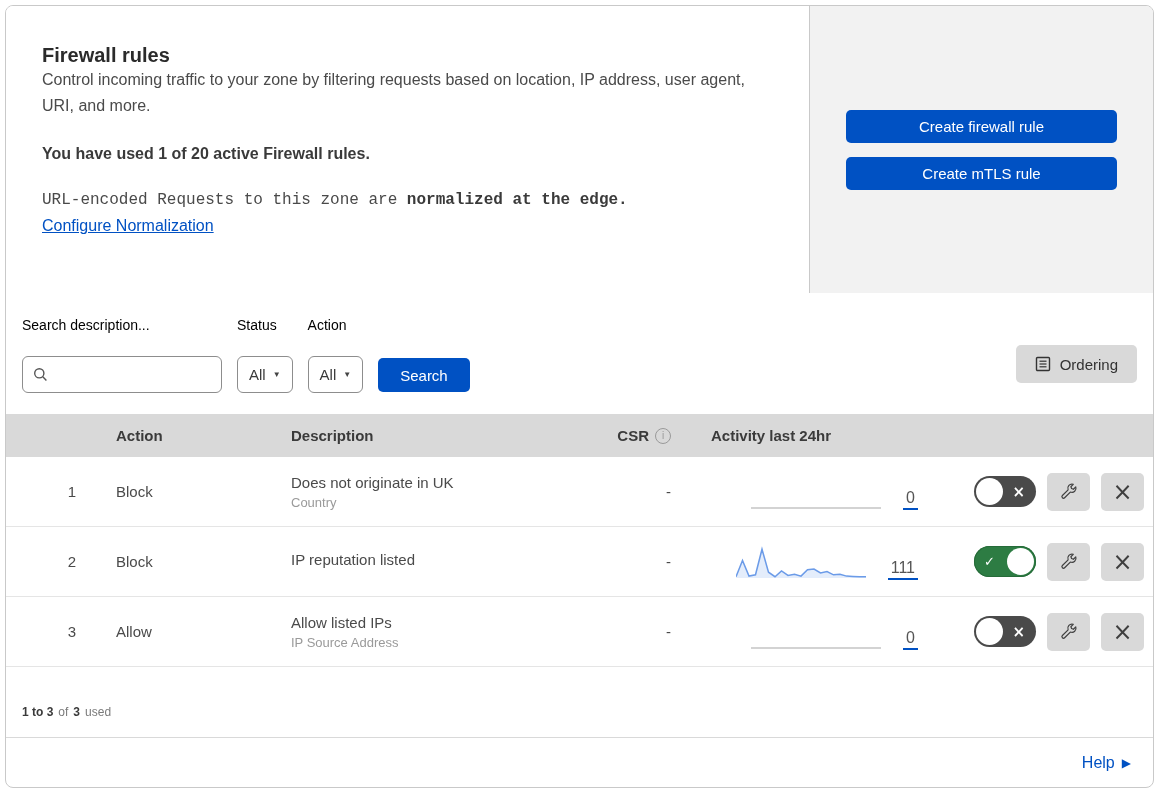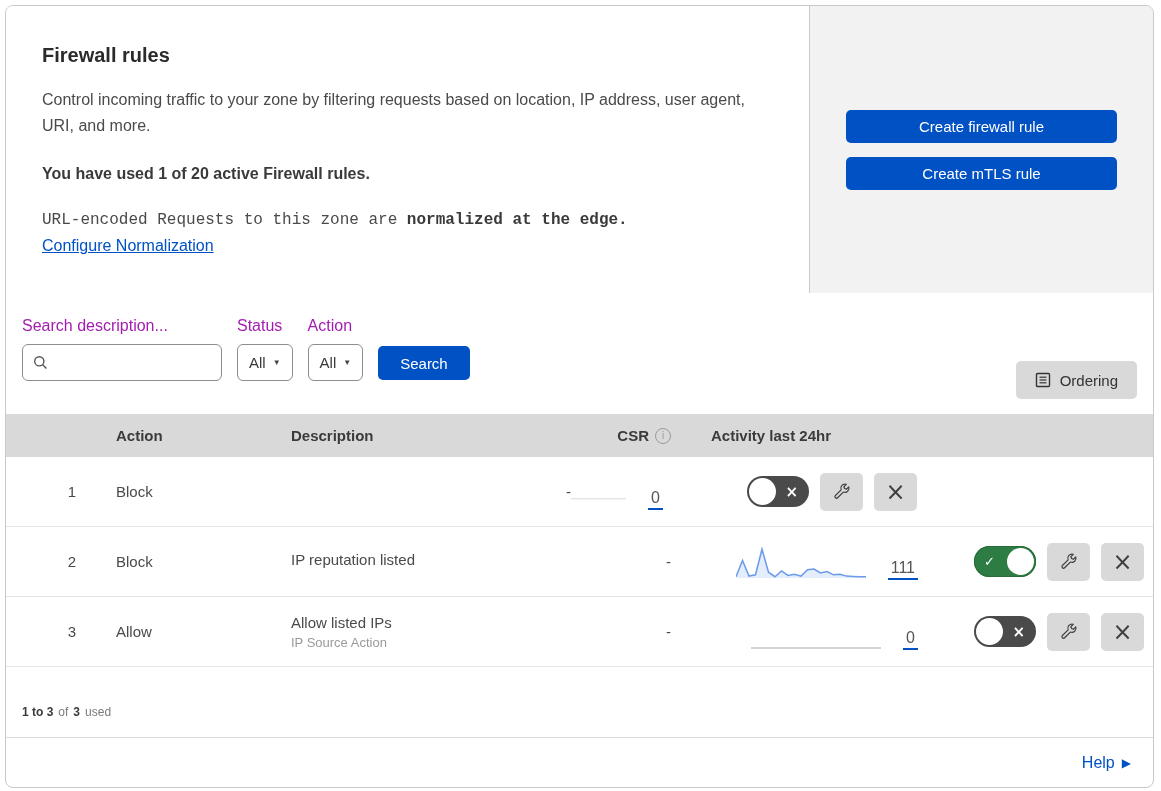--- a/index.html
+++ b/index.html
@@ -14,21 +14,21 @@
   }
 
   
   .header-section { display: flex; min-height: 287px; }
   .header-left {
     flex: 1;
     padding: 38px 30px 28px 36px;
     border-right: 1px solid #c9c9c9;
     background: #fff;
   }
-  .page-title { font-size: 20px; font-weight: bold; color: #2b2b2b; margin-bottom: 20px; }
+  .page-title { font-size: 20px; font-weight: bold; color: #2b2b2b; }
   .page-desc { font-size: 16px; line-height: 26px; color: #4a4a4a; max-width: 720px; margin-bottom: 26px; }
   .usage-line { font-size: 16px; font-weight: bold; color: #3a3a3a; margin-bottom: 28px; }
   .normalization-line { font-size: 16px; color: #4a4a4a; margin-bottom: 8px; font-family: Liberation Mono, monospace; }
   .normalization-line b { color: #3a3a3a; }
   .text-link { color: #0051c3; text-decoration: underline; font-size: 16px; cursor: pointer; }
   .header-right {
     width: 343px;
     background: #f2f2f2;
     display: flex;
     flex-direction: column;
@@ -52,21 +52,21 @@
   
   .filter-section {
     display: flex;
     justify-content: space-between;
     align-items: flex-start;
     padding: 24px 16px 30px 16px;
     height: 121px;
   }
   .filter-left { display: flex; gap: 15px; align-items: flex-end; }
   .filter-field { display: flex; flex-direction: column; }
-  .filter-label { font-size: 16px; color: #a21caf; margin-bottom: 9px; }
+  .filter-label { font-size: 14px; color: #000000; margin-bottom: 23px; }
   .search-box {
     width: 200px; height: 37px;
     border: 1px solid #8d8d8d; border-radius: 6px;
     display: flex; align-items: center; padding: 0 10px; gap: 8px;
     background: #fff;
   }
   .search-box input {
     border: none; outline: none; flex: 1; font-size: 14px;
     font-family: inherit; color: #333; background: transparent; width: 100%;
   }
@@ -75,21 +75,21 @@
     display: flex; align-items: center; gap: 7px; padding: 0 11px;
     font-size: 15px; color: #3a3a3a; background: #fff; cursor: pointer;
   }
   .caret { font-size: 8px; color: #444; line-height: 1; }
   .btn-search {
     height: 34px; padding: 0 22px; margin-bottom: 1px;
     background: #0051c3; color: #fff; border: none; border-radius: 5px;
     font-size: 15px; font-family: inherit; cursor: pointer;
   }
   .btn-ordering {
-    height: 38px; padding: 0 19px; margin-top: 44px;
+    height: 38px; padding: 0 19px; margin-top: 28px;
     background: #d9d9d9; color: #333; border: none; border-radius: 5px;
     font-size: 15px; font-family: inherit; cursor: pointer;
     display: flex; align-items: center; gap: 9px;
   }
 
   
   .tbl-grid {
     display: grid;
     grid-template-columns: 90px 175px 300px 100px 255px 1fr;
     align-items: center;
@@ -247,20 +247,24 @@
       <span>CSR</span>
       <span class="info-icon">i</span>
     </div>
     <div class="th-activity">Activity last 24hr</div>
     <div></div>
   </div>
 
   <div class="tbl-grid tbl-row">
     <div class="cell-index">1</div>
     <div class="cell-action">Block</div>
+    <div class="cell-desc">
+      <div class="desc-main">Does not originate in UK</div>
+      <div class="desc-sub">Country</div>
+    </div>
     <div class="cell-csr">-</div>
     <div class="cell-activity">
       <svg class="sparkline" viewBox="0 0 130 40">
           <line x1="0" y1="36" x2="130" y2="36" class="spark-flat"></line>
         </svg>
       <a class="activity-count">0</a>
     </div>
     <div class="cell-controls">
       <div class="toggle off">
         <span class="knob"></span>
@@ -311,21 +315,21 @@
         <span class="x-glyph">×</span>
       </button>
     </div>
   </div>
 
   <div class="tbl-grid tbl-row">
     <div class="cell-index">3</div>
     <div class="cell-action">Allow</div>
     <div class="cell-desc">
       <div class="desc-main">Allow listed IPs</div>
-      <div class="desc-sub">IP Source Action</div>
+      <div class="desc-sub">IP Source Address</div>
     </div>
     <div class="cell-csr">-</div>
     <div class="cell-activity">
       <svg class="sparkline" viewBox="0 0 130 40">
           <line x1="0" y1="36" x2="130" y2="36" class="spark-flat"></line>
         </svg>
       <a class="activity-count">0</a>
     </div>
     <div class="cell-controls">
       <div class="toggle off">

